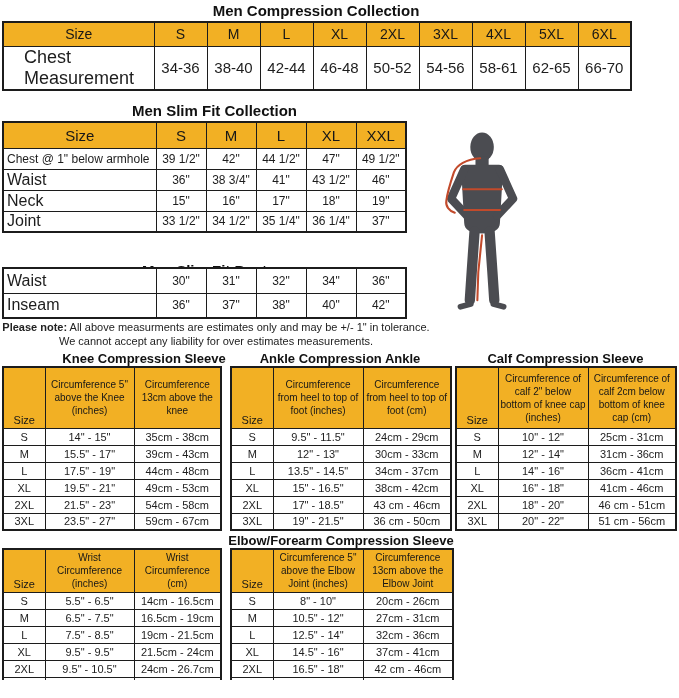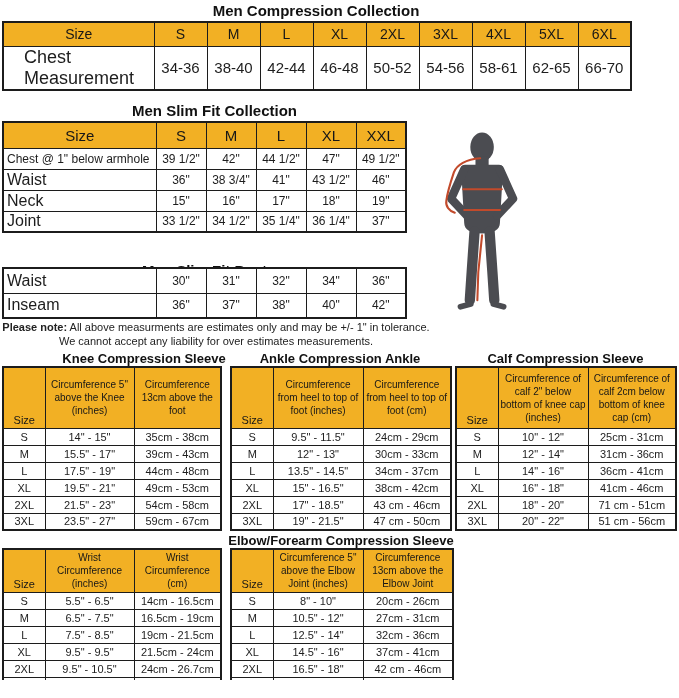--- a/index.html
+++ b/index.html
@@ -242,21 +242,21 @@
   <table id="tk" class="tbl sleeve mid">
     <colgroup>
         <col style="width:42px">
         <col style="width:89px">
         <col>
       </colgroup>
     <thead>
       <tr>
         <th class="hdr size-h">Size</th>
         <th class="hdr col-h">Circumference 5" above the Knee (inches)</th>
-        <th class="hdr col-h">Circumference 13cm above the foot</th>
+        <th class="hdr col-h">Circumference 13cm above the knee</th>
       </tr>
     </thead>
     <tbody>
         <tr>
           <td>S</td>
           <td>14" - 15"</td>
           <td>35cm - 38cm</td>
         </tr>
         <tr>
           <td>M</td>
@@ -322,21 +322,21 @@
           <td>38cm - 42cm</td>
         </tr>
         <tr>
           <td>2XL</td>
           <td>17" - 18.5"</td>
           <td>43 cm - 46cm</td>
         </tr>
         <tr>
           <td>3XL</td>
           <td>19" - 21.5"</td>
-          <td>47 cm - 50cm</td>
+          <td>36 cm - 50cm</td>
         </tr>
       </tbody>
   </table>
 
   <div id="tc-title" class="title small-title">Calf Compression Sleeve</div>
   <table id="tc" class="tbl sleeve mid">
     <colgroup>
         <col style="width:42px">
         <col style="width:90px">
         <col>
@@ -365,21 +365,21 @@
           <td>36cm - 41cm</td>
         </tr>
         <tr>
           <td>XL</td>
           <td>16" - 18"</td>
           <td>41cm - 46cm</td>
         </tr>
         <tr>
           <td>2XL</td>
           <td>18" - 20"</td>
-          <td>71 cm - 51cm</td>
+          <td>46 cm - 51cm</td>
         </tr>
         <tr>
           <td>3XL</td>
           <td>20" - 22"</td>
           <td>51 cm - 56cm</td>
         </tr>
       </tbody>
   </table>
 
   <table id="tw" class="tbl sleeve bot">

